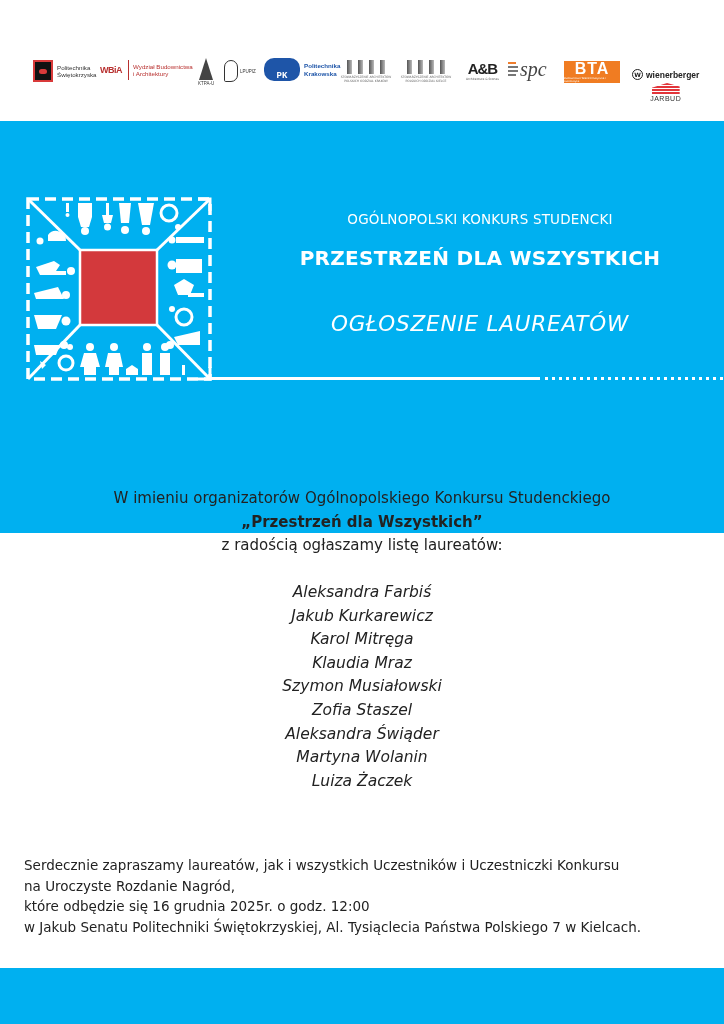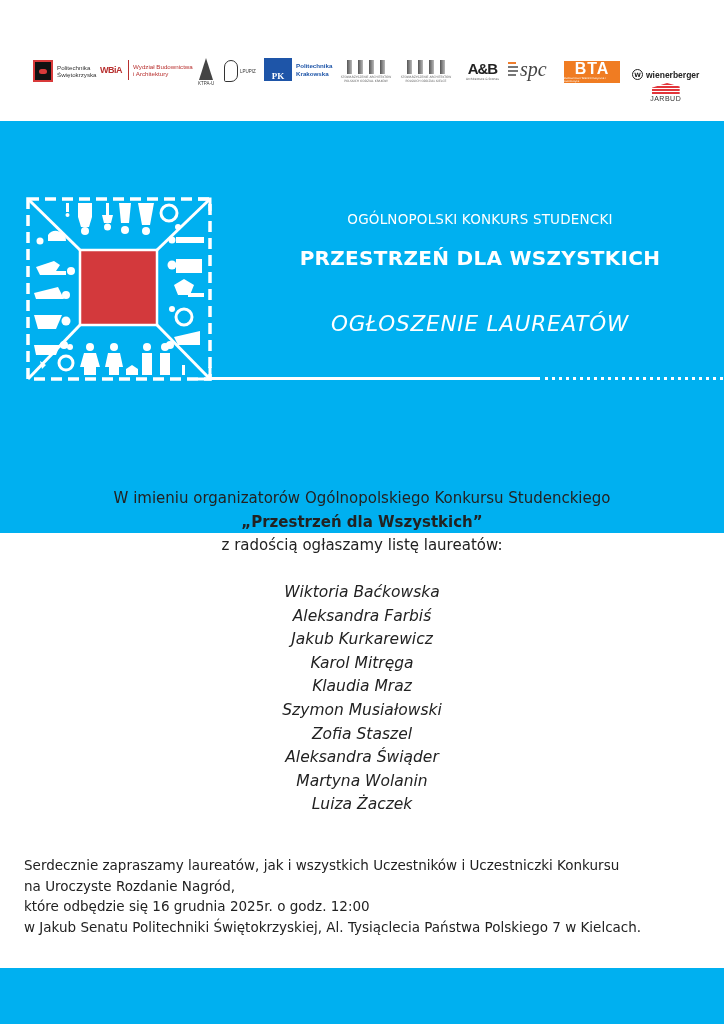--- a/index.html
+++ b/index.html
@@ -17,21 +17,21 @@
   .wba .mark { font-family: "Liberation Sans", sans-serif; font-weight: bold; font-size: 9px; color: #b8302f; letter-spacing: -0.5px; }
   .wba .sep { width: 1px; height: 20px; background: #b8302f; margin: 0 4px 0 6px; }
   .wba .txt { font-size: 6.2px; line-height: 7px; color: #b8302f; font-family: "Liberation Sans", sans-serif; }
   .ktpa { left: 198px; top: 58px; flex-direction: column; }
   .ktpa .tri { width: 0; height: 0; border-left: 7px solid transparent; border-right: 7px solid transparent; border-bottom: 22px solid #444; }
   .ktpa .txt { font-size: 4.5px; color: #333; font-family: "Liberation Sans", sans-serif; margin-top: 1px; }
   .lpupiz { left: 224px; top: 60px; }
   .lpupiz .curl { width: 14px; height: 22px; border: 1.5px solid #333; border-radius: 8px 8px 8px 2px; }
   .lpupiz .txt { font-size: 4.5px; color: #333; margin-left: 2px; font-family: "Liberation Sans", sans-serif; }
   .pk { left: 264px; top: 58px; }
-  .pk .emblem { width: 28px; height: 23px; background: #1e55a8; color: #fff; font-size: 9px; font-weight: bold; display: flex; align-items: flex-end; justify-content: center; font-family: Liberation Serif, serif; }
+  .pk .emblem { width: 36px; height: 23px; background: #1e55a8; color: #fff; font-size: 9px; font-weight: bold; display: flex; align-items: flex-end; justify-content: center; font-family: Liberation Mono, monospace; border-radius: 10px; }
   .pk .txt { font-size: 6.2px; line-height: 8px; color: #1e55a8; margin-left: 4px; font-weight: bold; font-family: "Liberation Sans", sans-serif; }
   .sarp { top: 60px; flex-direction: column; align-items: center; }
   .sarp.s1 { left: 337px; } .sarp.s2 { left: 397px; }
   .sarp .bars { display: flex; gap: 6px; }
   .sarp .bars span { display: block; width: 5px; height: 14px; background: linear-gradient(90deg,#555,#bbb); }
   .sarp .txt { font-size: 3px; color: #666; margin-top: 2px; text-align: center; width: 58px; line-height: 3.5px; }
   .ab { left: 466px; top: 60px; flex-direction: column; align-items: center; }
   .ab .mark { font-family: "Liberation Sans", sans-serif; font-weight: bold; font-size: 15px; color: #222; letter-spacing: -1px; }
   .ab .txt { font-size: 3px; color: #555; }
   .spc { left: 508px; top: 59px; font-style: italic; }
@@ -231,21 +231,20 @@
   <div class="underline-dots"></div>
 </div>
 
 <div class="intro">
   <div>W imieniu organizatorów Ogólnopolskiego Konkursu Studenckiego</div>
   <div class="strong">„Przestrzeń dla Wszystkich”</div>
   <div>z radością ogłaszamy listę laureatów:</div>
 </div>
 
 <ul class="laureates">
-  <li>Wiktoria Baćkowska</li>
   <li>Aleksandra Farbiś</li>
   <li>Jakub Kurkarewicz</li>
   <li>Karol Mitręga</li>
   <li>Klaudia Mraz</li>
   <li>Szymon Musiałowski</li>
   <li>Zofia Staszel</li>
   <li>Aleksandra Świąder</li>
   <li>Martyna Wolanin</li>
   <li>Luiza Żaczek</li>
 </ul>

